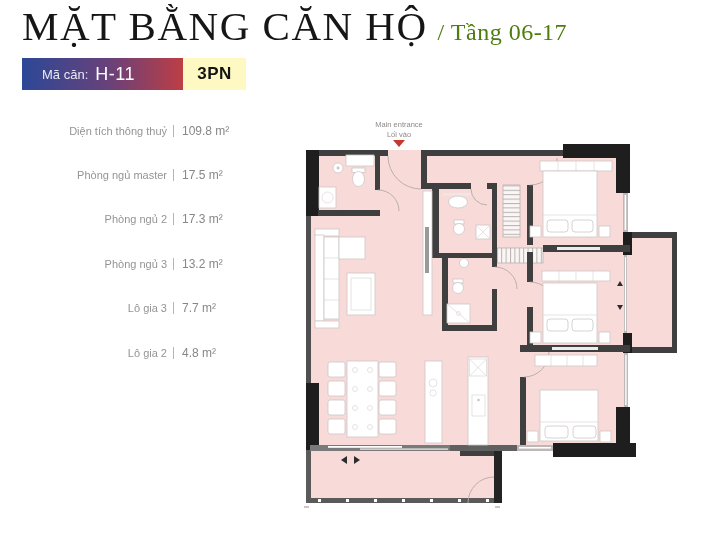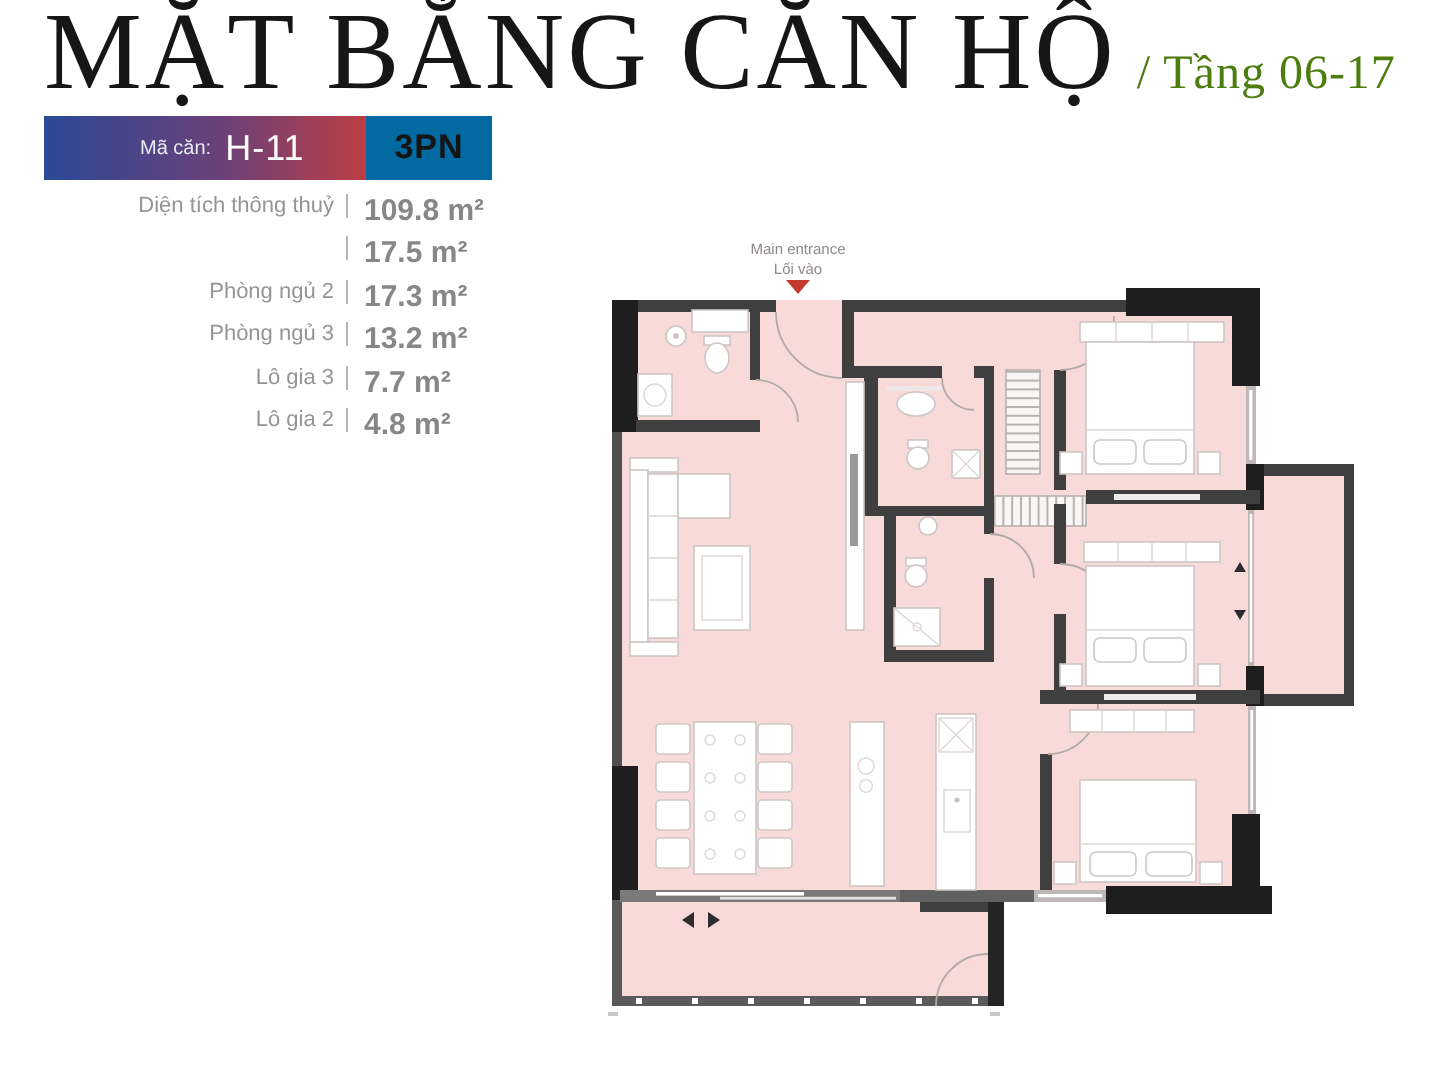--- a/index.html
+++ b/index.html
@@ -1,36 +1,36 @@
 <!DOCTYPE html>
 <html><head>
 <meta charset="utf-8">
 <style>
   html,body{margin:0;padding:0;background:#fff;}
   .page{position:relative;width:727px;height:543px;background:#ffffff;overflow:hidden;
         font-family:"Liberation Sans",sans-serif;}
   
   .title-row{position:absolute;left:22px;top:0px;display:flex;align-items:baseline;white-space:nowrap;}
-  .title-main{font-family:"Liberation Serif",serif;font-size:55px;font-weight:400;color:#161616;
+  .title-main{font-family:"Liberation Serif",serif;font-size:41px;font-weight:400;color:#161616;
               letter-spacing:1.5px;line-height:52px;}
   .title-sub{font-family:"Liberation Serif",serif;font-size:24px;color:#4d7c0f;margin-left:10px;letter-spacing:.5px;}
   
   .badge-row{position:absolute;left:22px;top:58px;height:32px;display:flex;}
   .badge-code{width:161px;height:32px;background:linear-gradient(90deg,#2c4897 0%,#6a4179 55%,#bd3e45 100%);
               display:flex;align-items:center;padding-left:20px;box-sizing:border-box;}
-  .badge-code .lbl{color:#e9e9f2;font-size:10px;margin-left:28px;}
+  .badge-code .lbl{color:#e9e9f2;font-size:13px;}
   .badge-code .code{color:#ffffff;font-size:18px;font-weight:normal;margin-left:7px;letter-spacing:.5px;}
-  .badge-type{width:63px;height:32px;background:#0369a1;display:flex;align-items:center;justify-content:center;
+  .badge-type{width:63px;height:32px;background:#fef9c3;display:flex;align-items:center;justify-content:center;
               font-size:17px;font-weight:bold;color:#141414;letter-spacing:.5px;}
   
   .areas{position:absolute;left:0;top:97px;width:270px;}
-  .area-row{display:flex;align-items:flex-start;height:21.4px;justify-content:flex-end;}
+  .area-row{display:flex;align-items:center;height:21.4px;justify-content:flex-end;margin-top:23px;}
   .area-label{color:#949494;font-size:11px;text-align:right;flex:1;}
   .area-sep{width:1px;height:12px;background:#b5b5b5;margin-left:6px;}
-  .area-value{width:88px;margin-left:8px;color:#878787;font-size:15px;text-align:left;font-weight:bold;}
+  .area-value{width:88px;margin-left:8px;color:#878787;font-size:12px;text-align:left;}
   
   .plan{position:absolute;left:290px;top:115px;width:437px;height:428px;}
   .plan svg{display:block;}
   .ent{font-size:7.5px;fill:#8f8a88;font-family:"Liberation Sans",sans-serif;}
   .wall{fill:#3f3f3f;}
   .wallk{fill:#1e1e1e;}
   .win{fill:#bdb8b7;}
   .f{fill:#ffffff;stroke:#cdc7c6;stroke-width:.8;}
   .fl{fill:none;stroke:#ddd6d5;stroke-width:.7;}
   .arc{fill:none;stroke:#b3aaa8;stroke-width:.9;}
@@ -53,20 +53,21 @@
     <div class="badge-type">3PN</div>
   </div>
 
   <div class="areas">
     <div class="area-row">
       <span class="area-label">Diện tích thông thuỷ</span>
       <span class="area-sep"></span>
       <span class="area-value">109.8 m²</span>
     </div>
     <div class="area-row">
+      <span class="area-label">Phòng ngủ master</span>
       <span class="area-sep"></span>
       <span class="area-value">17.5 m²</span>
     </div>
     <div class="area-row">
       <span class="area-label">Phòng ngủ 2</span>
       <span class="area-sep"></span>
       <span class="area-value">17.3 m²</span>
     </div>
     <div class="area-row">
       <span class="area-label">Phòng ngủ 3</span>

